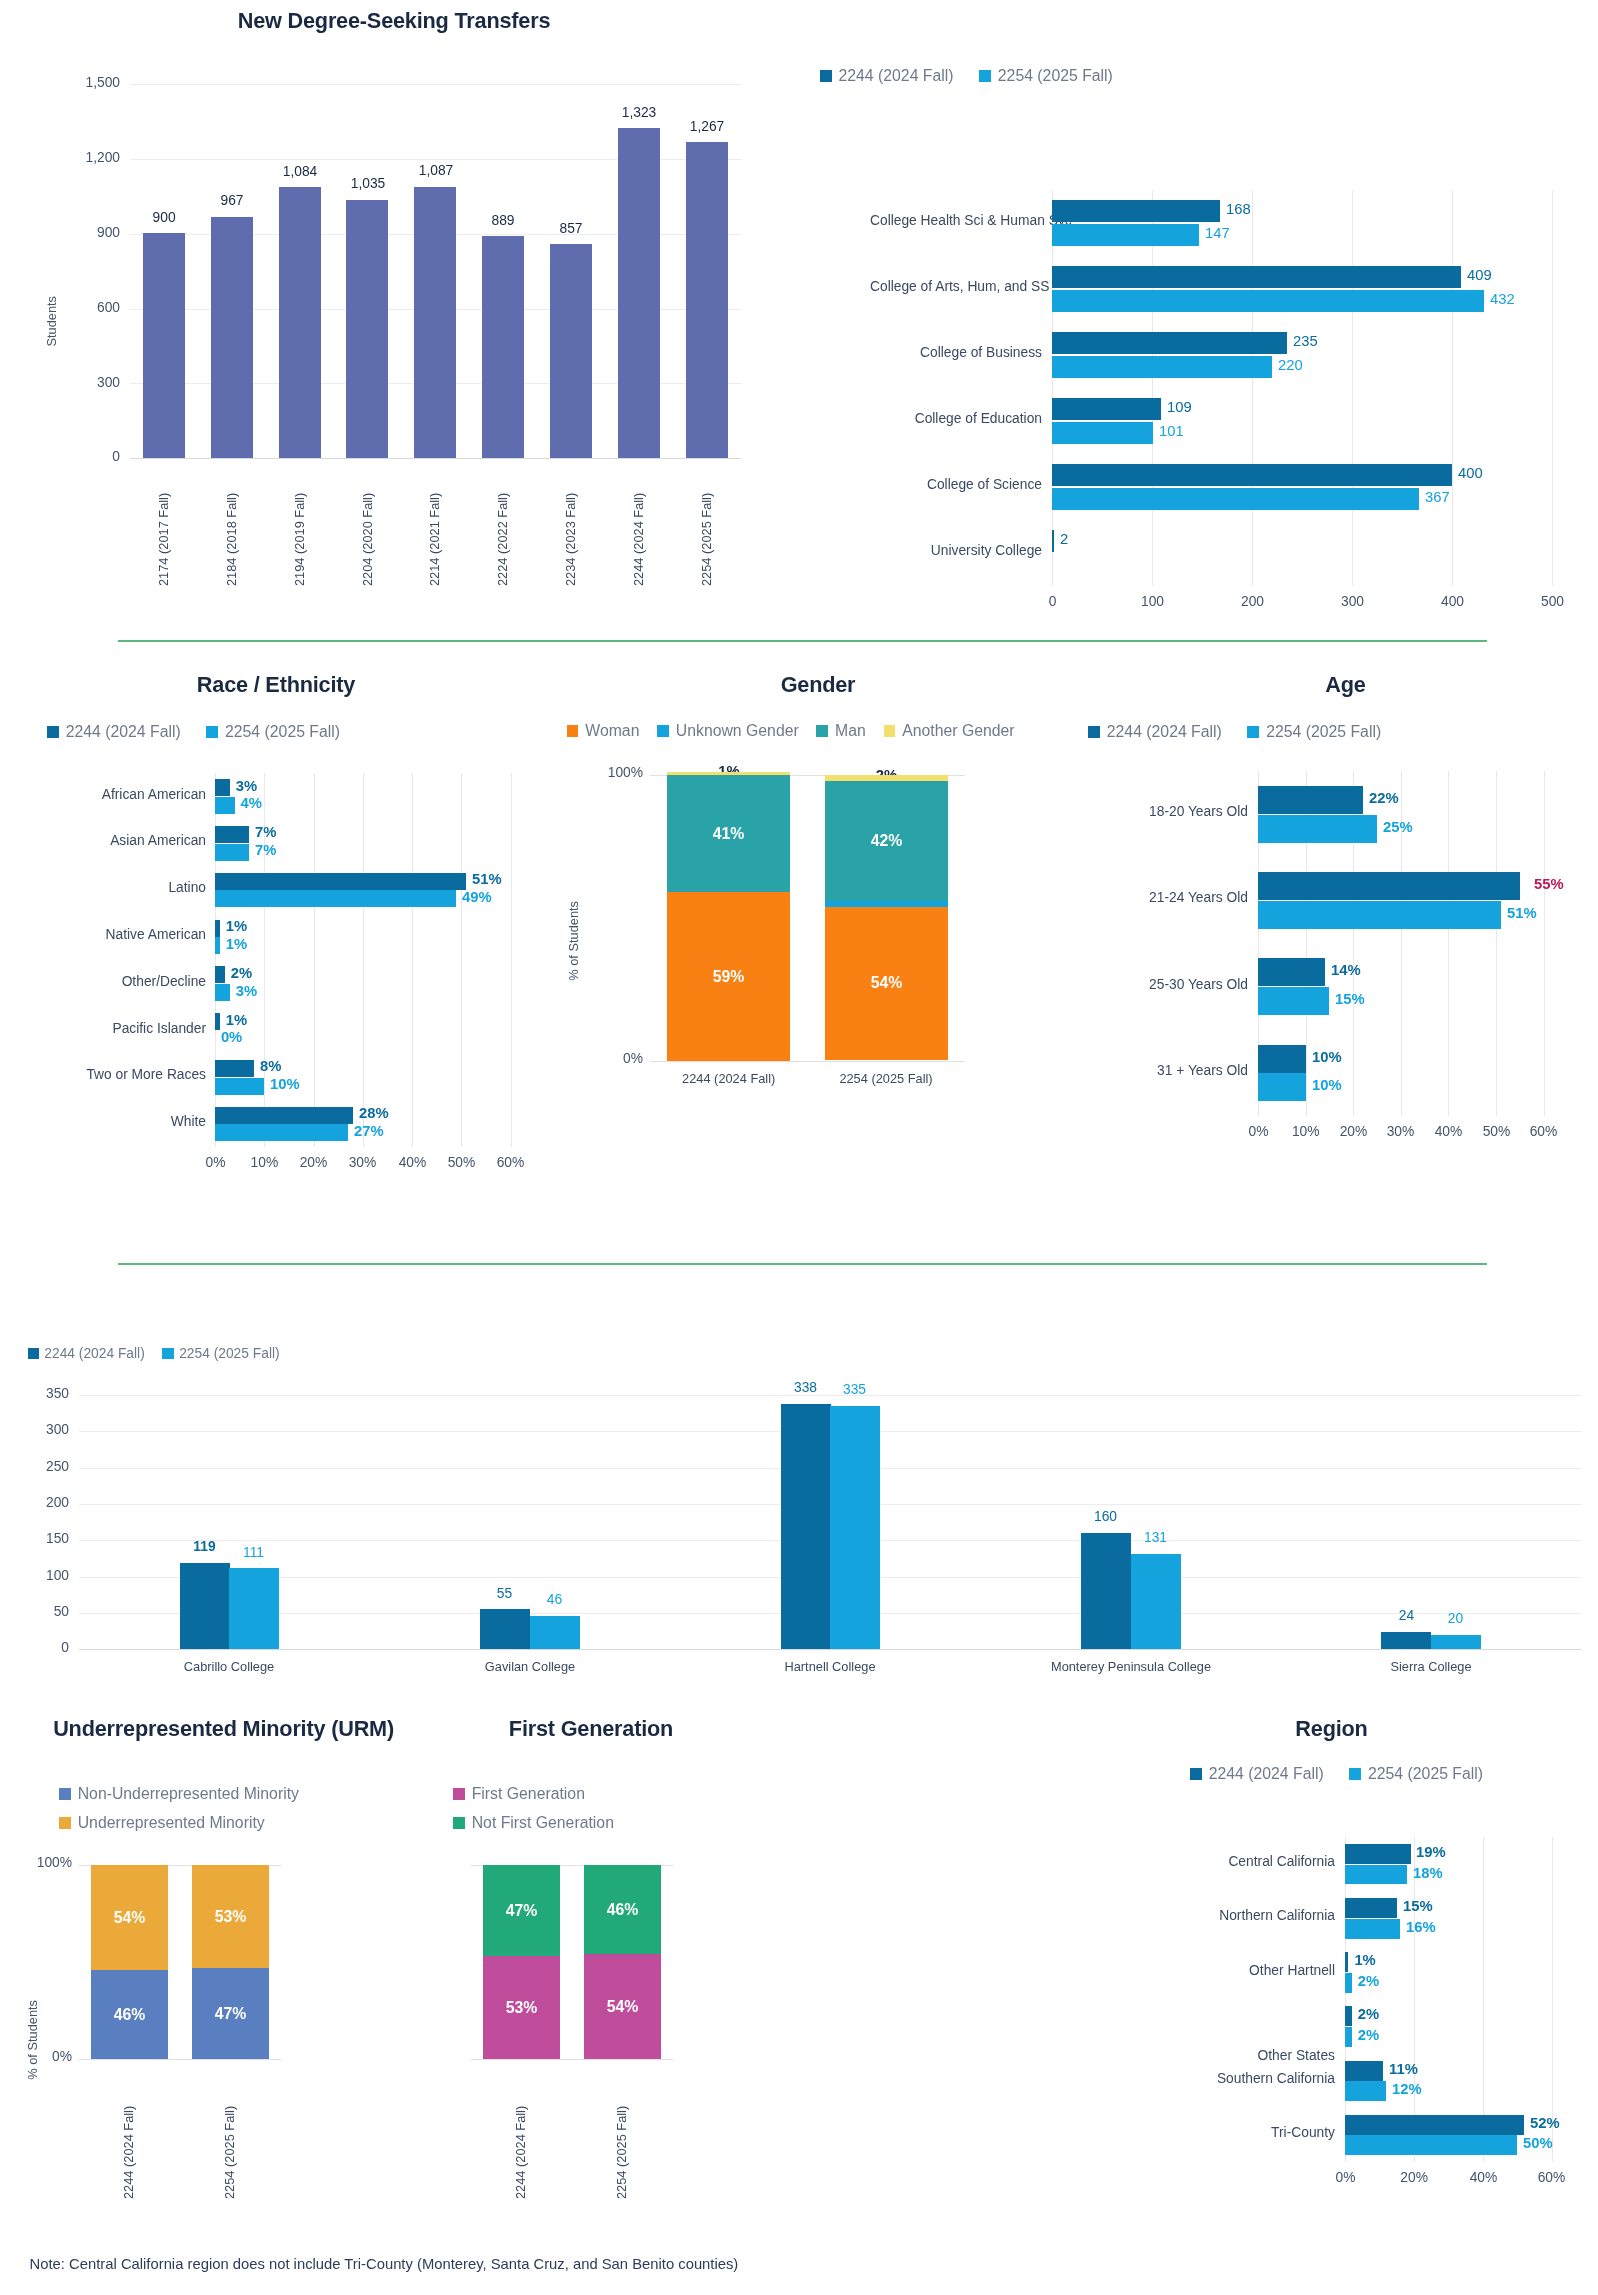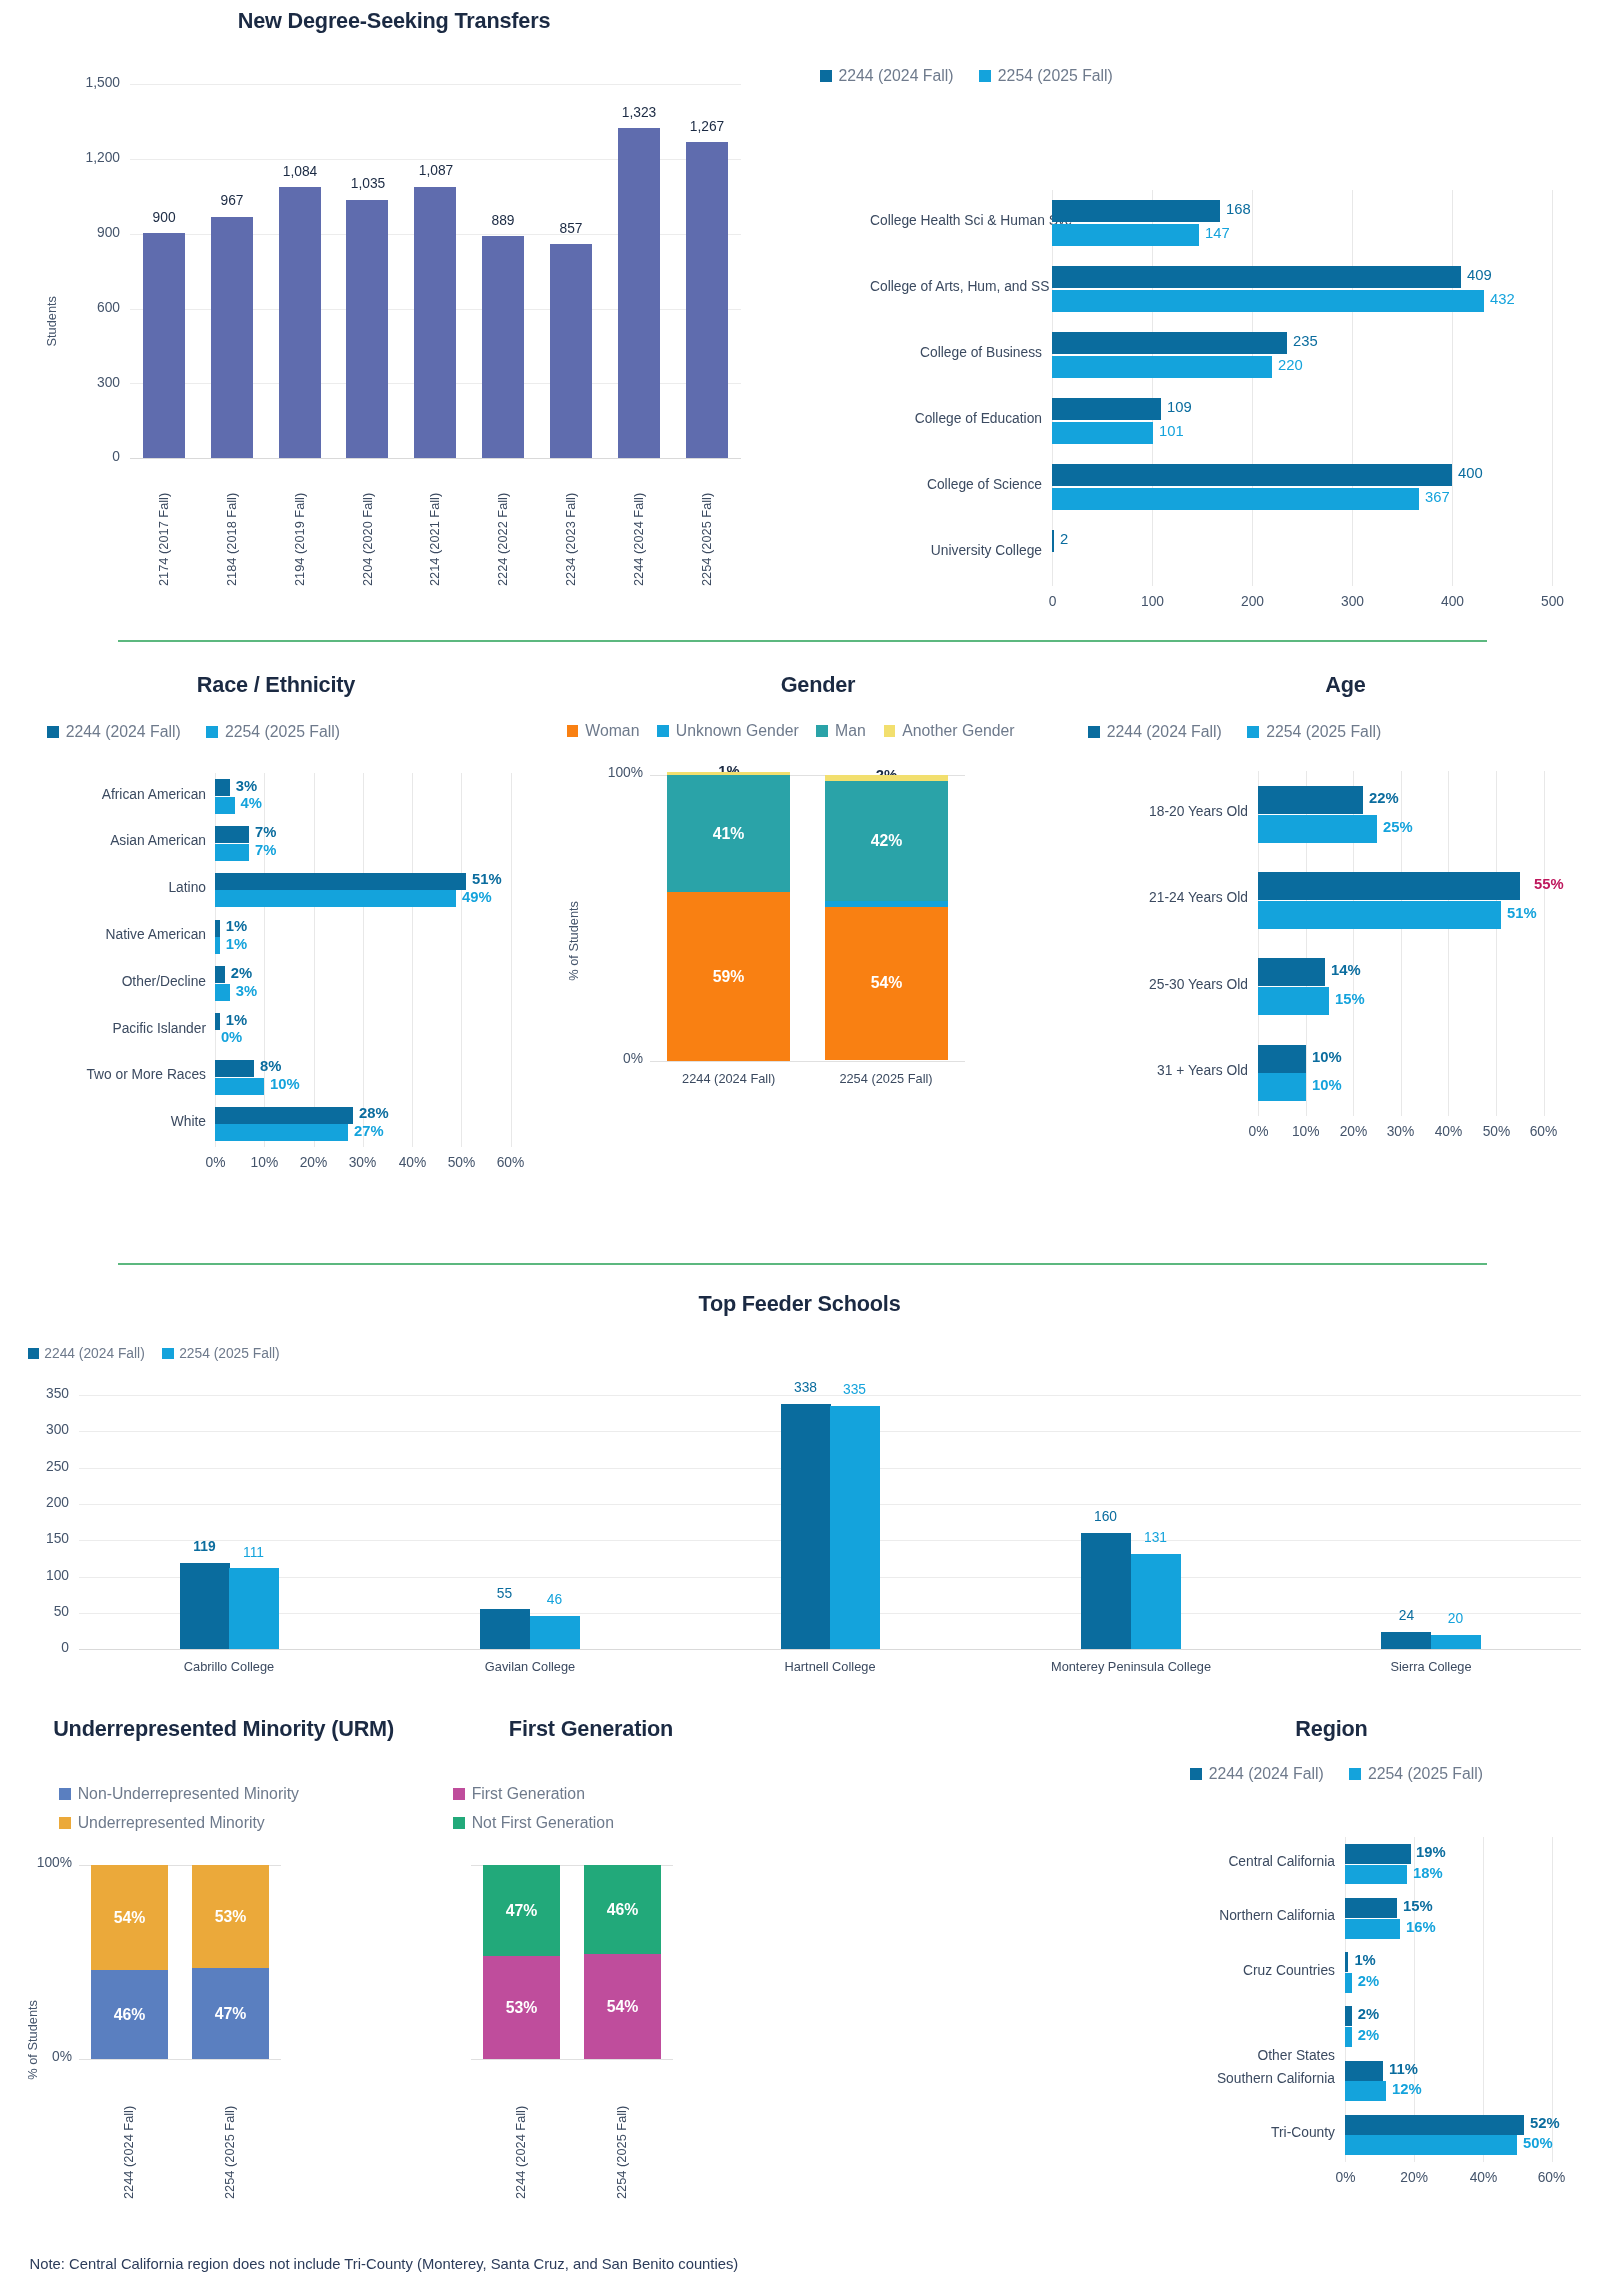--- a/index.html
+++ b/index.html
@@ -323,21 +323,20 @@
       <div class="hbar" style="top:274px;width:48px;height:27.6px;background:#0a6c9e;"></div>
       <div class="hbar-val" style="left:54px;top:278px;color:#0a6c9e;font-weight:bold;">10%</div>
       <div class="hbar" style="top:302px;width:48px;height:27.6px;background:#14a3dc;"></div>
       <div class="hbar-val" style="left:54px;top:306px;color:#14a3dc;font-weight:bold;">10%</div>
     </div>
 </div>
 
 <div class="divider" style="left:118px;top:1263px;width:1369px;"></div>
 
 <div class="panel" style="left:0;top:1281px;width:1599px;height:414px;">
-  <div class="chart-title" style="position:absolute;left:0;top:9.9px;width:1599px;">Top Feeder Schools</div>
   <div class="legend small" style="position:absolute;left:27.6px;top:65px;">
     <div class="legend-item tiny">
       <span class="swatch" style="background:#0a6c9e"></span>
       <span>2244 (2024 Fall)</span>
     </div>
     <div class="legend-item tiny">
       <span class="swatch" style="background:#14a3dc"></span>
       <span>2254 (2025 Fall)</span>
     </div>
   </div>
@@ -469,21 +468,21 @@
       <div class="hcat" style="left:-153px;top:17px;width:143px;">Central California</div>
       <div class="hbar" style="top:6.9px;width:66px;height:19.7px;background:#0a6c9e;"></div>
       <div class="hbar-val" style="left:71px;top:6.9px;color:#0a6c9e;font-weight:bold;">19%</div>
       <div class="hbar" style="top:27.6px;width:62px;height:19.7px;background:#14a3dc;"></div>
       <div class="hbar-val" style="left:68px;top:27.6px;color:#14a3dc;font-weight:bold;">18%</div>
       <div class="hcat" style="left:-153px;top:71px;width:143px;">Northern California</div>
       <div class="hbar" style="top:61px;width:52px;height:19.7px;background:#0a6c9e;"></div>
       <div class="hbar-val" style="left:58px;top:61px;color:#0a6c9e;font-weight:bold;">15%</div>
       <div class="hbar" style="top:82px;width:55px;height:19.7px;background:#14a3dc;"></div>
       <div class="hbar-val" style="left:61px;top:82px;color:#14a3dc;font-weight:bold;">16%</div>
-      <div class="hcat" style="left:-153px;top:126px;width:143px;">Cruz Countries</div>
+      <div class="hcat" style="left:-153px;top:126px;width:143px;">Other Hartnell</div>
       <div class="hbar" style="top:115px;width:3.4px;height:19.7px;background:#0a6c9e;"></div>
       <div class="hbar-val" style="left:9.4px;top:115px;color:#0a6c9e;font-weight:bold;">1%</div>
       <div class="hbar" style="top:136px;width:6.9px;height:19.7px;background:#14a3dc;"></div>
       <div class="hbar-val" style="left:12.8px;top:136px;color:#14a3dc;font-weight:bold;">2%</div>
       <div class="hcat" style="left:-153px;top:180px;width:143px;margin-top:31px;">Other States</div>
       <div class="hbar" style="top:169px;width:6.9px;height:19.7px;background:#0a6c9e;"></div>
       <div class="hbar-val" style="left:12.8px;top:169px;color:#0a6c9e;font-weight:bold;">2%</div>
       <div class="hbar" style="top:190px;width:6.9px;height:19.7px;background:#14a3dc;"></div>
       <div class="hbar-val" style="left:12.8px;top:190px;color:#14a3dc;font-weight:bold;">2%</div>
       <div class="hcat" style="left:-153px;top:234px;width:143px;">Southern California</div>

